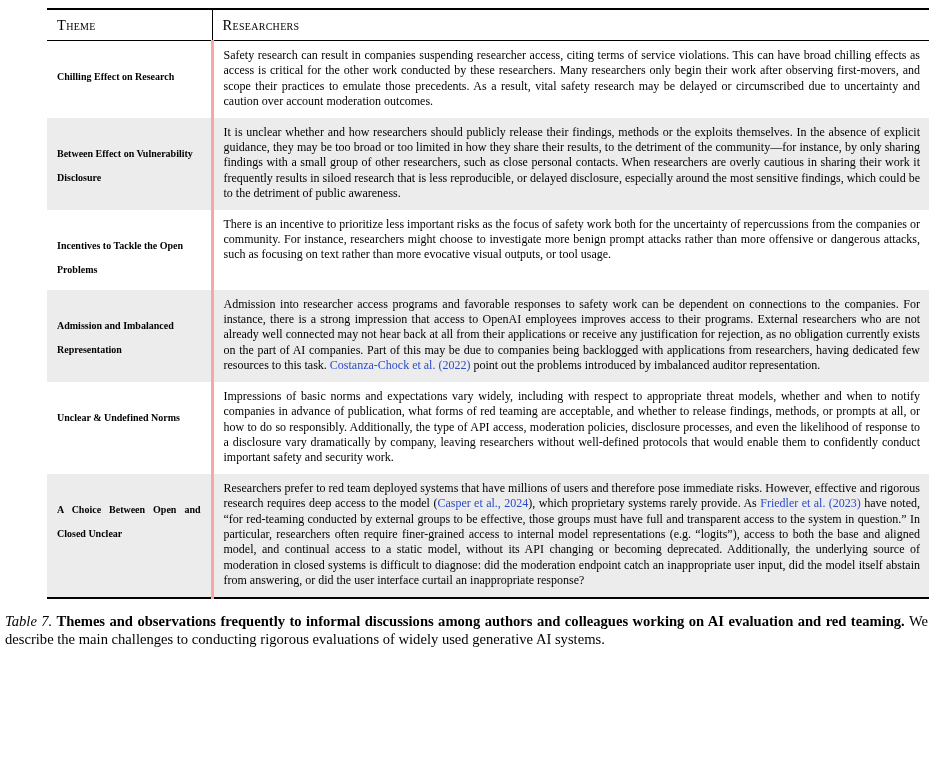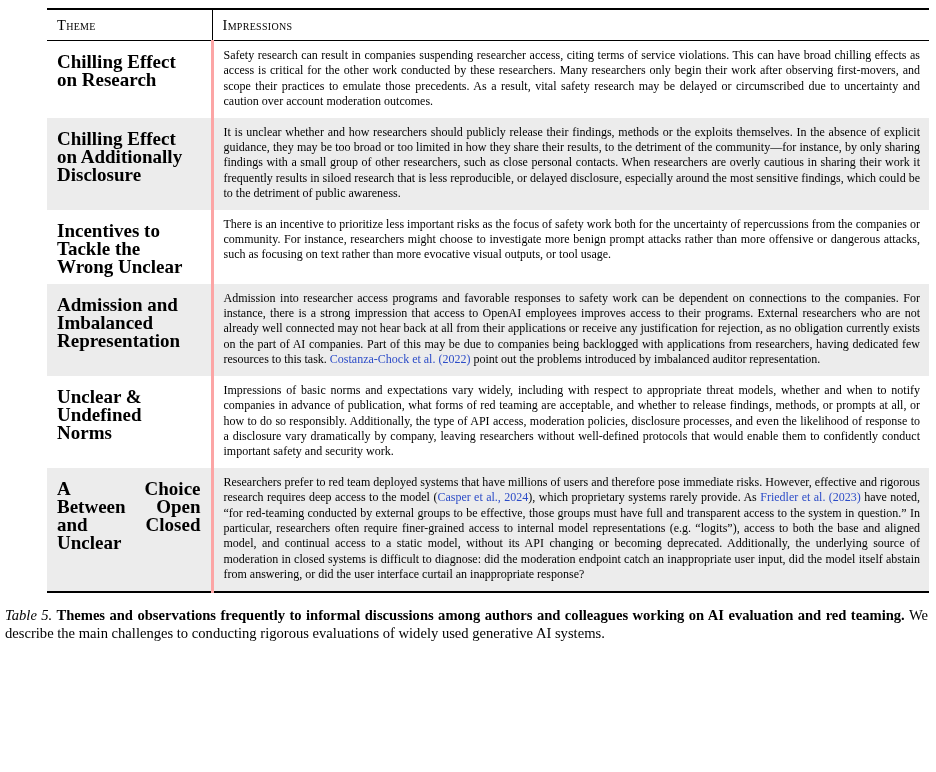--- a/index.html
+++ b/index.html
@@ -32,23 +32,23 @@
     text-align: left;
     vertical-align: middle;
     padding: 7px 10px 6px 10px;
     border-bottom: 1px solid #000;
   }
   th.obs-head { border-left: 1px solid #000; padding-left: 10px; }
 
   td { vertical-align: top; }
   td.theme-cell {
     font-weight: bold;
-    font-size: 19px;
-    line-height: 18px;
-    padding: 12px 10px 8px 10px;
+    font-size: 10px;
+    line-height: 24px;
+    padding: 24px 10px 8px 10px;
   }
   td.theme-cell.justified { text-align: justify; }
   td.obs-cell {
     font-size: 12px;
     line-height: 15.4px;
     text-align: justify;
     padding: 7px 9px 8px 10px;
     border-left: 3px solid #fca5a5;
   }
   tr.shaded { background: var(--row-shade, #ececec); }
@@ -71,46 +71,46 @@
 <div class="page">
 
   <table class="themes-table">
     <colgroup>
       <col class="col-theme">
       <col class="col-obs">
     </colgroup>
     <thead>
       <tr>
         <th>Theme</th>
-        <th class="obs-head">Impressions</th>
+        <th class="obs-head">Researchers</th>
       </tr>
     </thead>
     <tbody>
       <tr>
         <td class="theme-cell">Chilling Effect on Research</td>
         <td class="obs-cell"><span>Safety research can result in companies suspending researcher access, citing terms of service violations. This can have broad chilling effects as access is critical for the other work conducted by these researchers. Many researchers only begin their work after observing first-movers, and scope their practices to emulate those precedents. As a result, vital safety research may be delayed or circumscribed due to uncertainty and caution over account moderation outcomes.</span></td>
       </tr>
       <tr class="shaded">
-        <td class="theme-cell">Chilling Effect on Additionally Disclosure</td>
+        <td class="theme-cell">Between Effect on Vulnerability Disclosure</td>
         <td class="obs-cell"><span>It is unclear whether and how researchers should publicly release their findings, methods or the exploits themselves. In the absence of explicit guidance, they may be too broad or too limited in how they share their results, to the detriment of the community—for instance, by only sharing findings with a small group of other researchers, such as close personal contacts. When researchers are overly cautious in sharing their work it frequently results in siloed research that is less reproducible, or delayed disclosure, especially around the most sensitive findings, which could be to the detriment of public awareness.</span></td>
       </tr>
       <tr>
-        <td class="theme-cell">Incentives to Tackle the Wrong Unclear</td>
+        <td class="theme-cell">Incentives to Tackle the Open Problems</td>
         <td class="obs-cell"><span>There is an incentive to prioritize less important risks as the focus of safety work both for the uncertainty of repercussions from the companies or community. For instance, researchers might choose to investigate more benign prompt attacks rather than more offensive or dangerous attacks, such as focusing on text rather than more evocative visual outputs, or tool usage.</span></td>
       </tr>
       <tr class="shaded">
         <td class="theme-cell">Admission and Imbalanced Representation</td>
         <td class="obs-cell"><span>Admission into researcher access programs and favorable responses to safety work can be dependent on connections to the companies. For instance, there is a strong impression that access to OpenAI employees improves access to their programs. External researchers who are not already well connected may not hear back at all from their applications or receive any justification for rejection, as no obligation currently exists on the part of AI companies. Part of this may be due to companies being backlogged with applications from researchers, having dedicated few resources to this task. </span><span class="cite">Costanza-Chock et al. (2022)</span><span> point out the problems introduced by imbalanced auditor representation.</span></td>
       </tr>
       <tr>
         <td class="theme-cell">Unclear &amp; Undefined Norms</td>
         <td class="obs-cell"><span>Impressions of basic norms and expectations vary widely, including with respect to appropriate threat models, whether and when to notify companies in advance of publication, what forms of red teaming are acceptable, and whether to release findings, methods, or prompts at all, or how to do so responsibly. Additionally, the type of API access, moderation policies, disclosure processes, and even the likelihood of response to a disclosure vary dramatically by company, leaving researchers without well-defined protocols that would enable them to confidently conduct important safety and security work.</span></td>
       </tr>
       <tr class="shaded">
         <td class="theme-cell justified">A Choice Between Open and Closed Unclear</td>
         <td class="obs-cell"><span>Researchers prefer to red team deployed systems that have millions of users and therefore pose immediate risks. However, effective and rigorous research requires deep access to the model (</span><span class="cite">Casper et al., 2024</span><span>), which proprietary systems rarely provide. As </span><span class="cite">Friedler et al. (2023)</span><span> have noted, “for red-teaming conducted by external groups to be effective, those groups must have full and transparent access to the system in question.” In particular, researchers often require finer-grained access to internal model representations (e.g. “logits”), access to both the base and aligned model, and continual access to a static model, without its API changing or becoming deprecated. Additionally, the underlying source of moderation in closed systems is difficult to diagnose: did the moderation endpoint catch an inappropriate user input, did the model itself abstain from answering, or did the user interface curtail an inappropriate response?</span></td>
       </tr>
     </tbody>
   </table>
 
-  <p class="caption"><span class="cap-label">Table 5.</span><span class="cap-bold"> Themes and observations frequently to informal discussions among authors and colleagues working on AI evaluation and red teaming.</span><span class="cap-rest"> We describe the main challenges to conducting rigorous evaluations of widely used generative AI systems.</span></p>
+  <p class="caption"><span class="cap-label">Table 7.</span><span class="cap-bold"> Themes and observations frequently to informal discussions among authors and colleagues working on AI evaluation and red teaming.</span><span class="cap-rest"> We describe the main challenges to conducting rigorous evaluations of widely used generative AI systems.</span></p>
 
 </div>
 
 </body></html>

